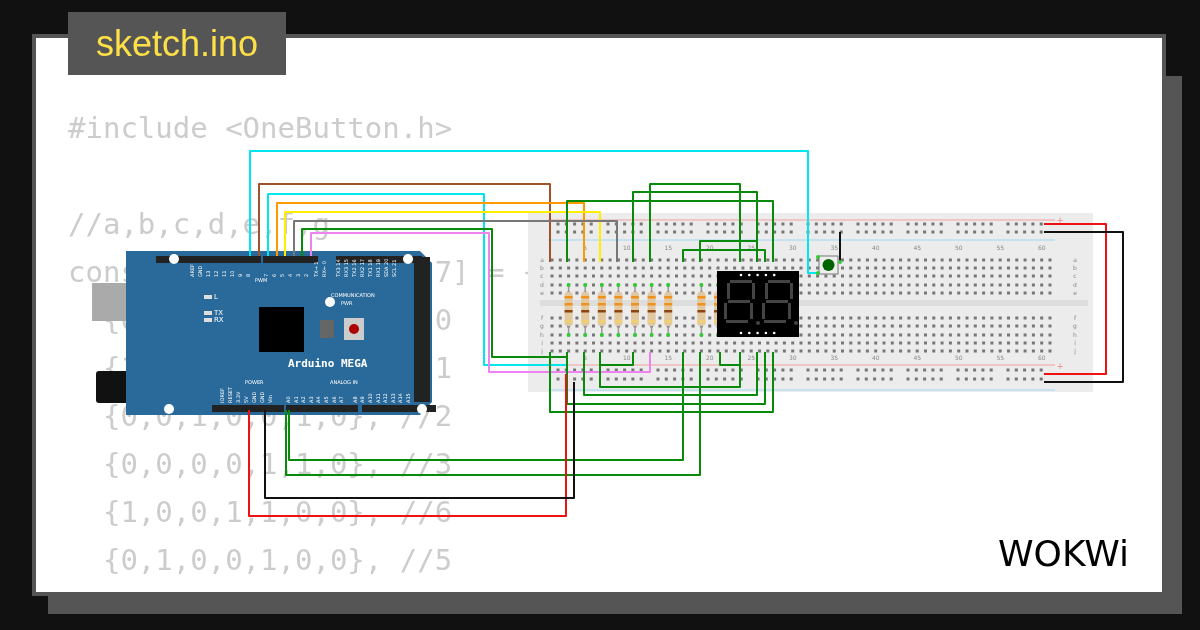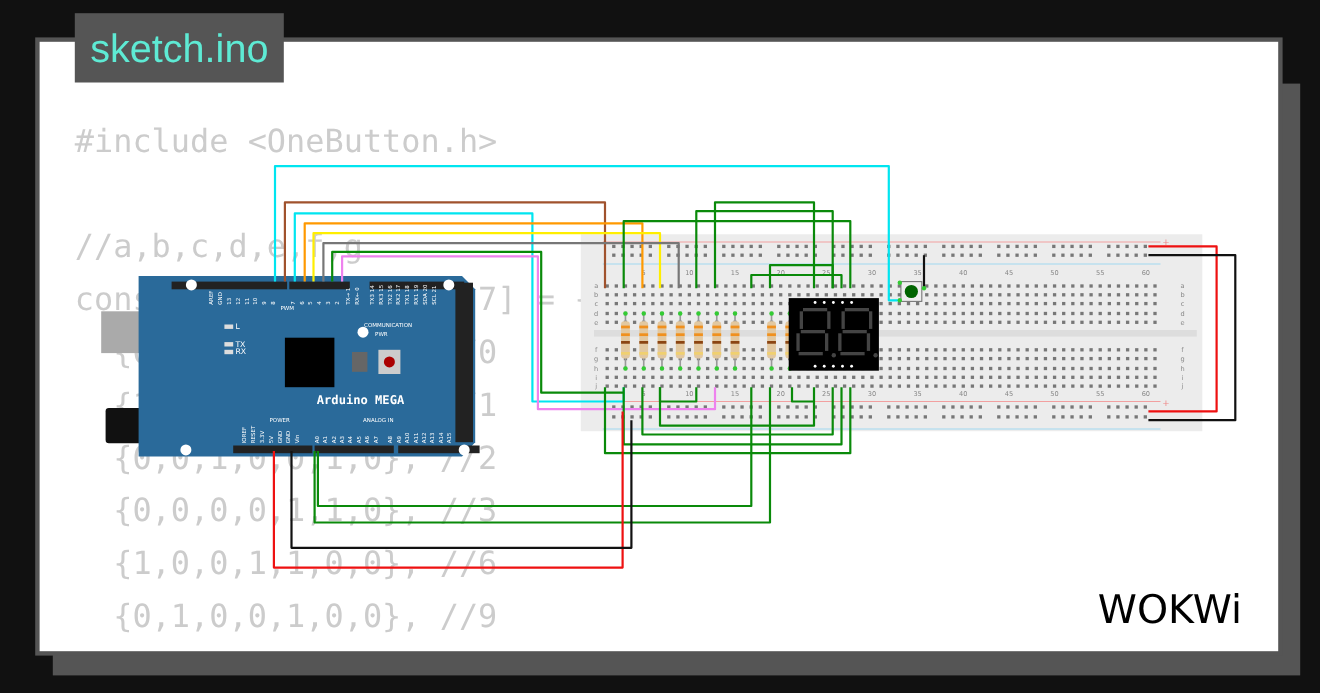--- a/index.html
+++ b/index.html
@@ -1,32 +1,32 @@
 <!DOCTYPE html>
 <html><head>
 <meta charset="utf-8">
 <style>
   html, body { margin:0; padding:0; }
   body { width:1200px; height:630px; background:#111111; position:relative; overflow:hidden; font-family:"DejaVu Sans", sans-serif; }
   .shadow { position:absolute; left:48px; top:76px; width:1134px; height:538px; background:#555555; }
   .card { position:absolute; left:32px; top:34px; width:1134px; height:562px; background:#555555; }
   .card-inner { position:absolute; left:4px; top:4px; right:4px; bottom:4px; background:#ffffff; overflow:hidden; }
-  .tab { position:absolute; left:68px; top:12px; width:190px; height:63px; background:#555555; color:#5eead4; font-family:"Liberation Sans", sans-serif; font-size:36px; line-height:63px; text-align:center; z-index:5; }
+  .tab { position:absolute; left:68px; top:12px; width:218px; height:63px; background:#555555; color:#fde047; font-family:"Liberation Sans", sans-serif; font-size:36px; line-height:63px; text-align:center; z-index:5; }
   .code { position:absolute; left:32px; top:66px; font-family:"DejaVu Sans Mono", monospace; font-size:29px; color:#cccccc; line-height:48px; white-space:pre; }
   .code div { height:48px; }
   svg.diagram { position:absolute; left:0; top:0; width:1200px; height:630px; z-index:3; }
   .logo { position:absolute; left:978px; top:528px; z-index:4; }
 </style>
 </head>
 <body>
 
 <div class="shadow"></div>
 <div class="card">
   <div class="card-inner">
-    <div class="code" id="code"><div>#include &lt;OneButton.h&gt;</div><div></div><div>//a,b,c,d,e,f,g</div><div>const int digits[10][7] = {</div><div>  {0,0,0,0,0,0,1}, //0</div><div>  {1,0,0,1,1,1,1}, //1</div><div>  {0,0,1,0,0,1,0}, //2</div><div>  {0,0,0,0,1,1,0}, //3</div><div>  {1,0,0,1,1,0,0}, //6</div><div>  {0,1,0,0,1,0,0}, //9</div><div>  {0,1,0,0,0,0,0}, //6</div></div>
+    <div class="code" id="code"><div>#include &lt;OneButton.h&gt;</div><div></div><div>//a,b,c,d,e,f,g</div><div>const int digits[10][7] = {</div><div>  {0,0,0,0,0,0,1}, //0</div><div>  {1,0,0,1,1,1,1}, //1</div><div>  {0,0,1,0,0,1,0}, //2</div><div>  {0,0,0,0,1,1,0}, //3</div><div>  {1,0,0,1,1,0,0}, //6</div><div>  {0,1,0,0,1,0,0}, //5</div><div>  {0,1,0,0,0,0,0}, //6</div></div>
   </div>
 </div>
 <div class="tab">sketch.ino</div>
 
 <svg class="diagram" viewBox="0 0 1200 630" xmlns="http://www.w3.org/2000/svg">
 
   <g>
     <rect x="528" y="213" width="565" height="179" fill="#ececec"></rect>
     <line x1="548" y1="220" x2="1055" y2="220" stroke="#f2a0a0" stroke-width="1"></line>
     <line x1="548" y1="240" x2="1055" y2="240" stroke="#a0d8f0" stroke-width="1"></line>

